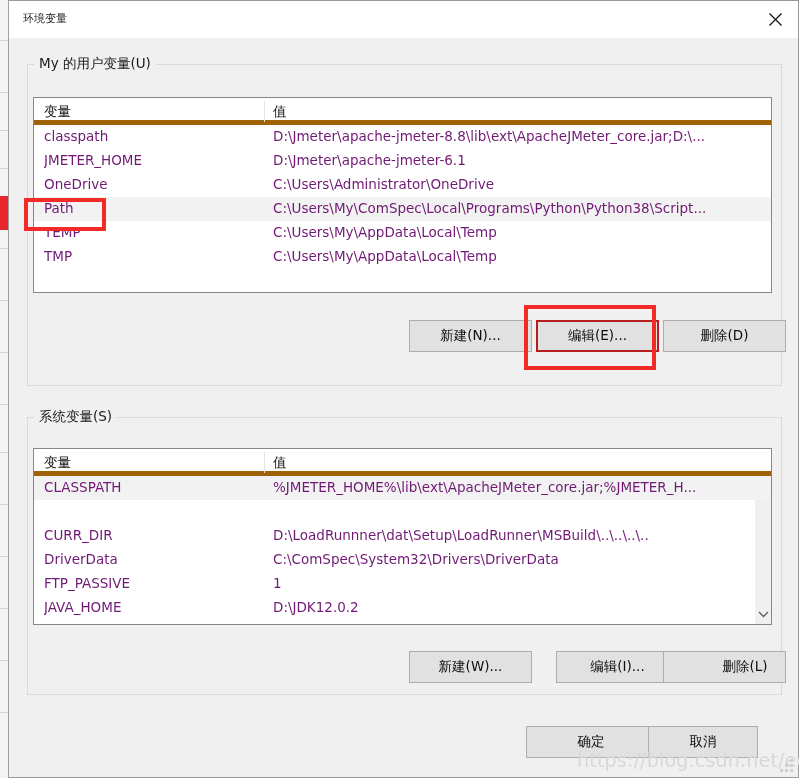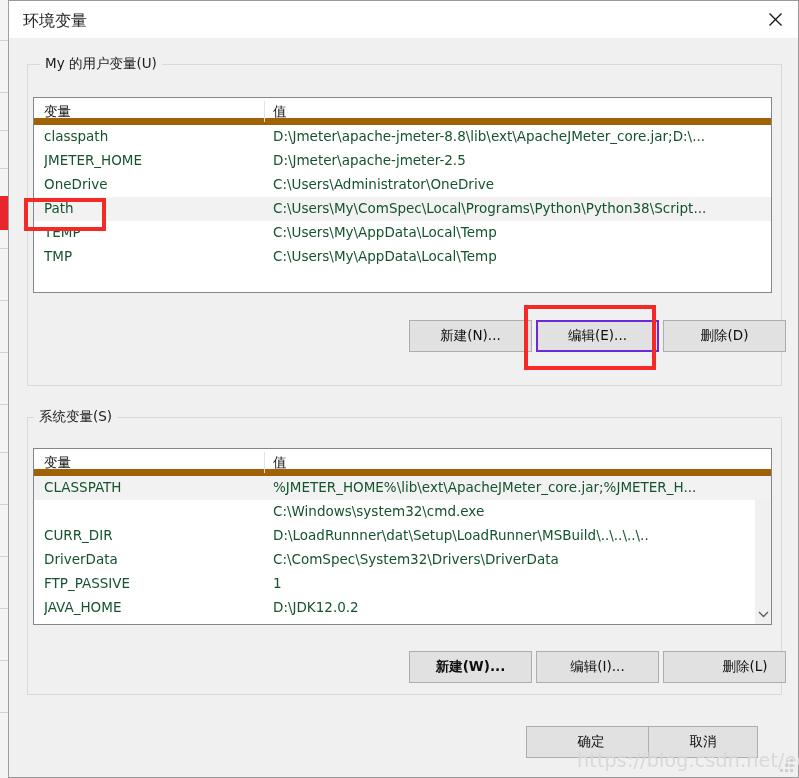--- a/index.html
+++ b/index.html
@@ -61,21 +61,21 @@
     left: 0; top: 0;
     width: 100%;
     height: 37px;
     background: #ffffff;
     box-sizing: border-box;
   }
   .title-text {
     position: absolute;
     left: 14px;
     top: 10px;
-    font-size: 16px;
+    font-size: 11px;
     color: #1c1c1c;
     font-family: Liberation Serif, serif;
   }
   .close-btn {
     position: absolute;
     right: 0;
     top: 0;
     width: 46px;
     height: 37px;
     display: flex;
@@ -107,21 +107,21 @@
     position: absolute;
     background: #ffffff;
     border: 1px solid #828790;
     box-sizing: border-box;
     overflow: hidden;
   }
   .lv-header {
     position: relative;
     height: 27px;
     background: #ffffff;
-    border-bottom: 7px solid #a16207;
+    border-bottom: 5px solid #a16207;
     box-sizing: border-box;
   }
   .lv-th {
     position: absolute;
     top: 5px;
     font-size: 13.5px;
     color: #111111;
     font-family: "DejaVu Sans", "Liberation Sans", sans-serif;
     white-space: nowrap;
   }
@@ -139,21 +139,21 @@
   .lv-row {
     position: relative;
     height: 24px;
     white-space: nowrap;
   }
   .lv-row.selected { background: #f2f2f2; }
   .lv-cell {
     position: absolute;
     top: 3px;
     font-size: 13.5px;
-    color: #14532d;
+    color: #701a75;
     font-family: "DejaVu Sans", "Liberation Sans", sans-serif;
     white-space: nowrap;
     overflow: hidden;
   }
   .lv-cell.c-name { left: 10px; width: 215px; }
   .lv-cell.c-value { left: 239px; width: 460px; }
 
   
   .vscroll {
     position: absolute;
@@ -193,21 +193,21 @@
     font-size: 13.5px;
     color: #0e0e0e;
     font-family: "DejaVu Sans", "Liberation Sans", sans-serif;
     display: flex;
     align-items: center;
     justify-content: center;
     cursor: default;
     white-space: nowrap;
   }
   .btn.focused {
-    border: 2px solid #6d28d9;
+    border: 2px solid #b91c1c;
     background: #e1e1e1;
   }
 
   
   .annot {
     position: absolute;
     border: 4px solid #f42a29;
     box-sizing: border-box;
     pointer-events: none;
   }
@@ -261,36 +261,36 @@
       <div class="title-text">环境变量</div>
       <div class="close-btn">
         <svg width="13" height="13" viewBox="0 0 13 13" aria-hidden="true">
           <line x1="0.5" y1="0.5" x2="12.5" y2="12.5" stroke="#111" stroke-width="1.2"></line>
           <line x1="12.5" y1="0.5" x2="0.5" y2="12.5" stroke="#111" stroke-width="1.2"></line>
         </svg>
       </div>
     </div>
 
     <div class="groupbox" style="left:18px; top:63px; width:755px; height:322px;"></div>
-    <div class="group-label" style="left:31px; top:63px; transform:translateY(-50%);">My 的用户变量(U)</div>
+    <div class="group-label" style="left:25px; top:63px; transform:translateY(-50%);">My 的用户变量(U)</div>
 
     <div class="listview" style="left:24px; top:96px; width:739px; height:196px;">
       <div class="lv-header">
         <div class="col-divider"></div>
         <div class="lv-th col-name">变量</div>
         <div class="lv-th col-value">值</div>
       </div>
       <div class="lv-rows">
         <div class="lv-row">
           <div class="lv-cell c-name">classpath</div>
           <div class="lv-cell c-value">D:\Jmeter\apache-jmeter-8.8\lib\ext\ApacheJMeter_core.jar;D:\...</div>
         </div>
         <div class="lv-row">
           <div class="lv-cell c-name">JMETER_HOME</div>
-          <div class="lv-cell c-value">D:\Jmeter\apache-jmeter-2.5</div>
+          <div class="lv-cell c-value">D:\Jmeter\apache-jmeter-6.1</div>
         </div>
         <div class="lv-row">
           <div class="lv-cell c-name">OneDrive</div>
           <div class="lv-cell c-value">C:\Users\Administrator\OneDrive</div>
         </div>
         <div class="lv-row selected">
           <div class="lv-cell c-name">Path</div>
           <div class="lv-cell c-value">C:\Users\My\ComSpec\Local\Programs\Python\Python38\Script...</div>
         </div>
         <div class="lv-row">
@@ -324,21 +324,20 @@
         <div class="col-divider"></div>
         <div class="lv-th col-name">变量</div>
         <div class="lv-th col-value">值</div>
       </div>
       <div class="lv-rows">
         <div class="lv-row selected">
           <div class="lv-cell c-name">CLASSPATH</div>
           <div class="lv-cell c-value">%JMETER_HOME%\lib\ext\ApacheJMeter_core.jar;%JMETER_H...</div>
         </div>
         <div class="lv-row">
-          <div class="lv-cell c-value">C:\Windows\system32\cmd.exe</div>
         </div>
         <div class="lv-row">
           <div class="lv-cell c-name">CURR_DIR</div>
           <div class="lv-cell c-value">D:\LoadRunnner\dat\Setup\LoadRunner\MSBuild\..\..\..\..</div>
         </div>
         <div class="lv-row">
           <div class="lv-cell c-name">DriverData</div>
           <div class="lv-cell c-value">C:\ComSpec\System32\Drivers\DriverData</div>
         </div>
         <div class="lv-row">
@@ -350,22 +349,22 @@
           <div class="lv-cell c-value">D:\JDK12.0.2</div>
         </div>
         <div class="lv-row">
           <div class="lv-cell c-name">JMETER_HOME</div>
           <div class="lv-cell c-value">D:\Jmeter\apache-jmeter-5.1.1\apache-jmeter-5.1.1</div>
         </div>
 
       </div>
     </div>
 
-    <div class="btn" style="left:400px; top:650px; width:123px; height:32px;font-weight:bold;">新建(W)...</div>
-    <div class="btn" style="left:527px; top:650px; width:123px; height:32px;">编辑(I)...</div>
+    <div class="btn" style="left:400px; top:650px; width:123px; height:32px;">新建(W)...</div>
+    <div class="btn" style="left:547px; top:650px; width:123px; height:32px;">编辑(I)...</div>
     <div class="btn" style="left:654px; top:650px; width:123px; height:32px;padding-left:41px;">删除(L)</div>
 
     <div class="btn" style="left:517px; top:725px; width:130px; height:32px;">确定</div>
     <div class="btn" style="left:639px; top:725px; width:110px; height:32px;">取消</div>
 
     <div class="watermark">https://blog.csdn.net/eerty2588</div>
 
     <div class="grip">
       <i style="left:10px; top:0px;"></i>
       <i style="left:5px; top:5px;"></i>

